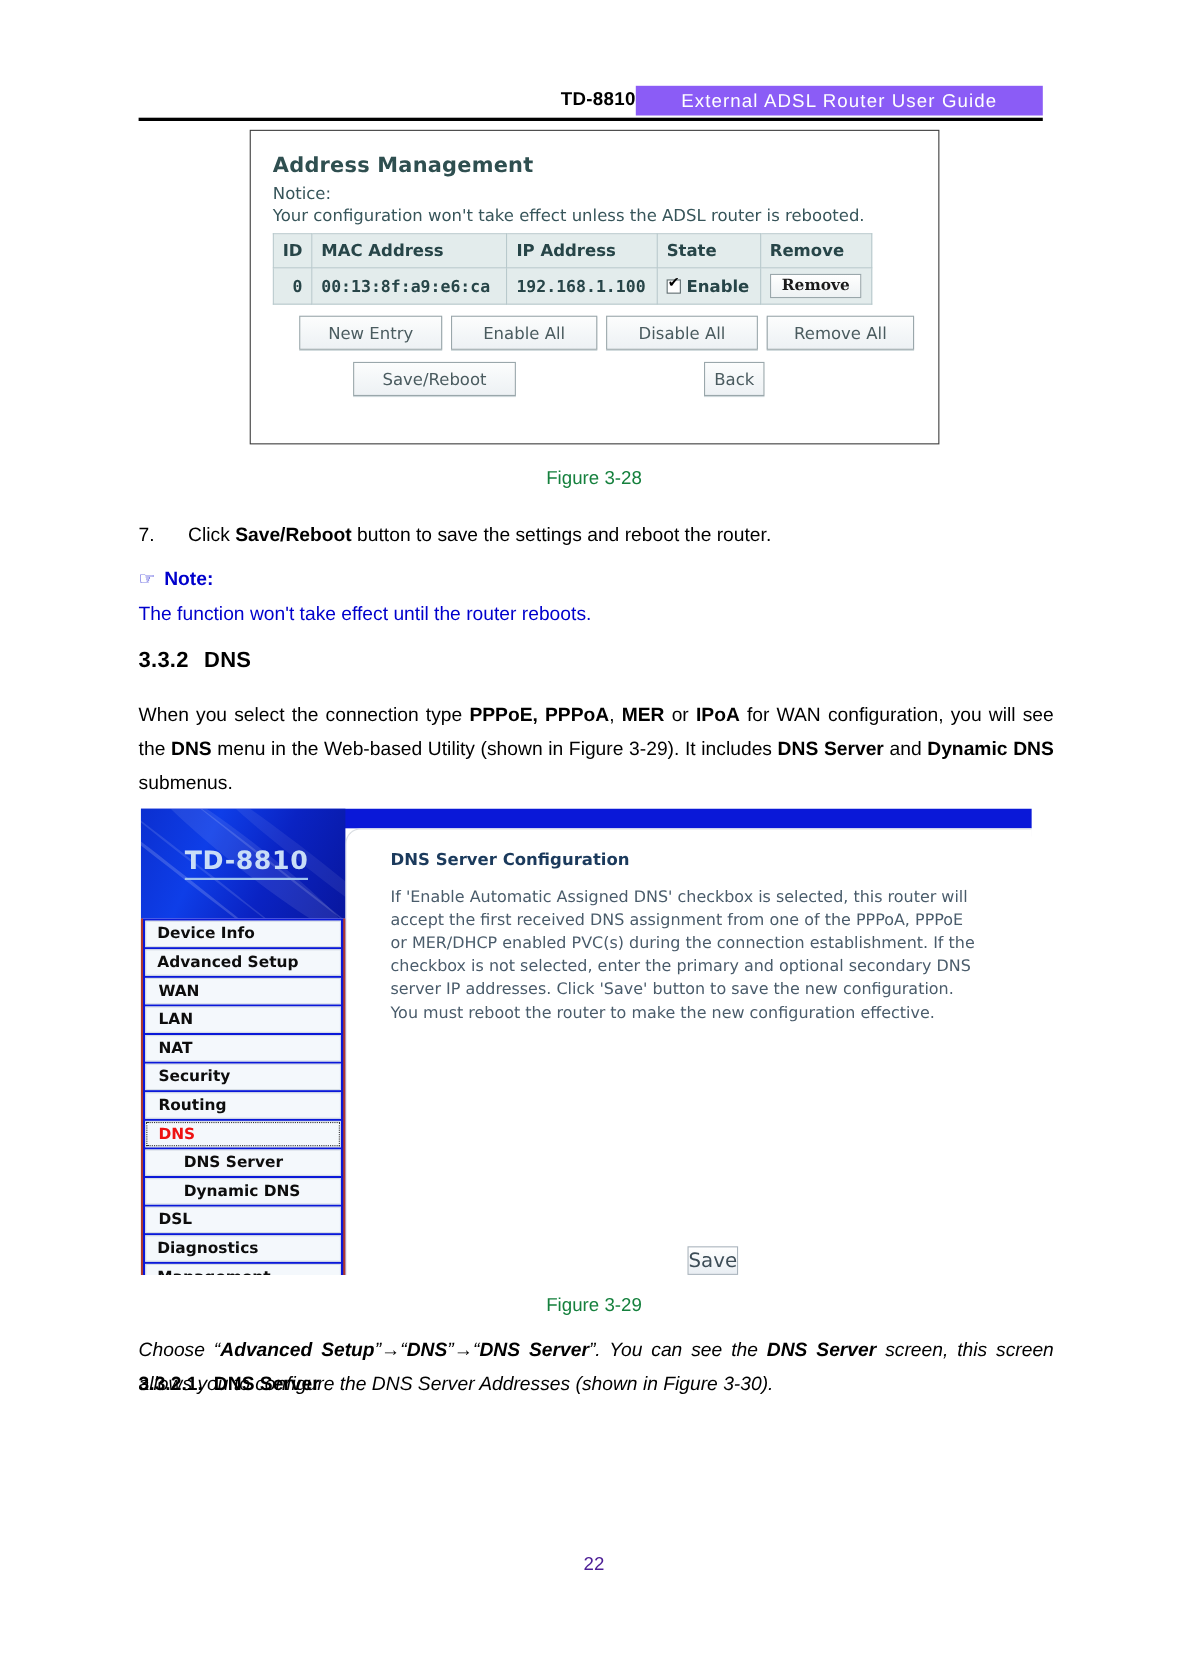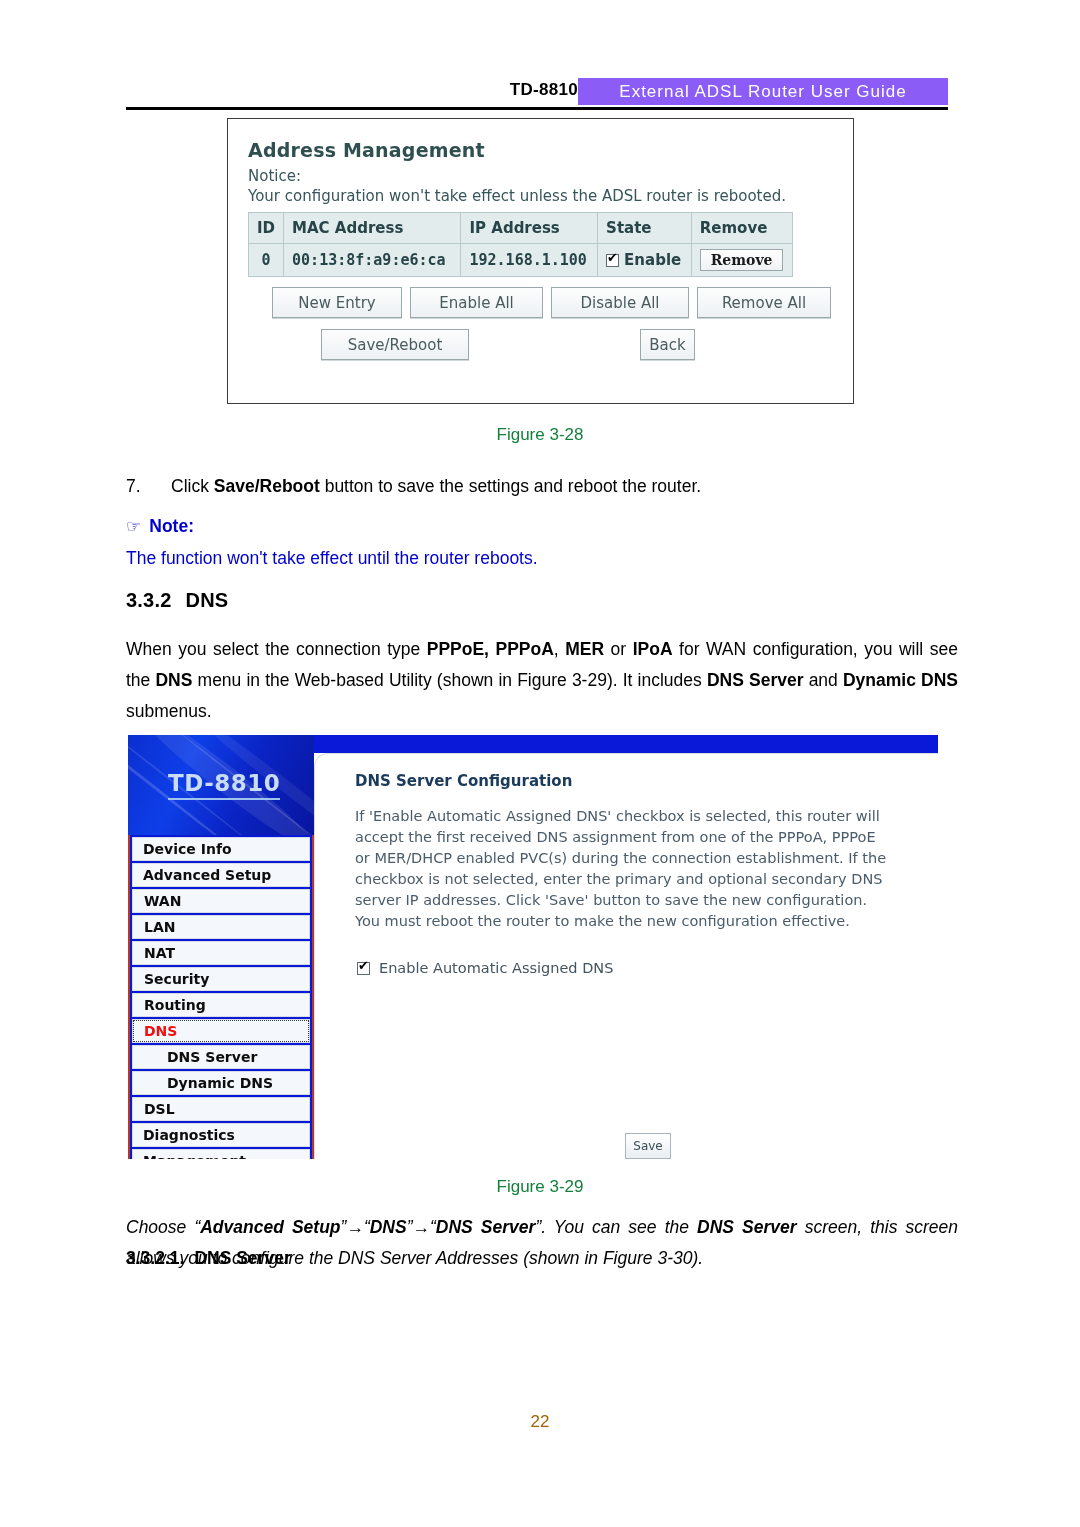--- a/index.html
+++ b/index.html
@@ -79,21 +79,21 @@
     border: 1px solid #b8c9cc;
     background: #e3ecec;
     color: #274548;
     font-size: 15px;
     font-weight: bold;
     padding: 5px 8px;
     height: 31px;
     vertical-align: middle;
     white-space: nowrap;
   }
-  td.c-id    { width: 34px;  text-align: center; }
+  td.c-id    { width: 34px;  text-align: right; }
   td.c-mac   { width: 188px; }
   td.c-ip    { width: 140px; }
   td.c-state { width: 96px;  }
   td.c-rm    { width: 102px; }
   td.cell-val { font-family: "DejaVu Sans Mono", monospace; font-size: 15px; }
   .chk {
     display: inline-block;
     width: 13px; height: 13px;
     border: 1px solid #5a6a6d;
     background: #ffffff;
@@ -207,21 +207,21 @@
   }
   .h4 .h4num { margin-right: 10px; }
   .para2 { left: 126px; top: 1212px; width: 832px; text-align: justify; font-style: italic; }
 
   .page-num {
     position: absolute;
     left: 0; top: 1412px;
     width: 1080px;
     text-align: center;
     font-size: 17px;
-    color: #a16207;
+    color: #4c1d95;
   }
 
   
   .fig29 {
     position: absolute;
     left: 128px; top: 735px;
     width: 810px; height: 424px;
     overflow: hidden;
     background: #ffffff;
   }
@@ -325,21 +325,21 @@
     color: #44545f;
   }
   .cc-check .chk { margin-right: 9px; }
   .cc-save {
     position: absolute;
     left: 310px; top: 379px;
     width: 46px; height: 26px;
     border: 1px solid #aab4bd;
     background: linear-gradient(#ffffff, #e9eef3);
     font-family: "DejaVu Sans", sans-serif;
-    font-size: 12px;
+    font-size: 18px;
     color: #3d4d57;
     display: flex;
     align-items: center;
     justify-content: center;
     text-align: center;
   }
 </style>
 </head>
 <body>
 
@@ -431,24 +431,20 @@
     <div class="nav-item lvl3">DNS Server</div>
     <div class="nav-item lvl3">Dynamic DNS</div>
     <div class="nav-item lvl2">DSL</div>
     <div class="nav-item">Diagnostics</div>
     <div class="nav-item">Management</div>
   </div>
 
   <div class="content-card">
     <div class="cc-title">DNS Server Configuration</div>
     <div class="cc-body">If 'Enable Automatic Assigned DNS' checkbox is selected, this router will accept the first received DNS assignment from one of the PPPoA, PPPoE or MER/DHCP enabled PVC(s) during the connection establishment. If the checkbox is not selected, enter the primary and optional secondary DNS server IP addresses. Click 'Save' button to save the new configuration. You must reboot the router to make the new configuration effective.</div>
-    <div class="cc-check">
-      <span class="chk"></span>
-      <span>Enable Automatic Assigned DNS</span>
-    </div>
     <div class="cc-save">Save</div>
   </div>
 </div>
 
 <div class="caption c29">Figure 3-29</div>
 
 <div class="h4">
   <span class="h4num">3.3.2.1.</span><span>DNS Server</span>
 </div>
 

